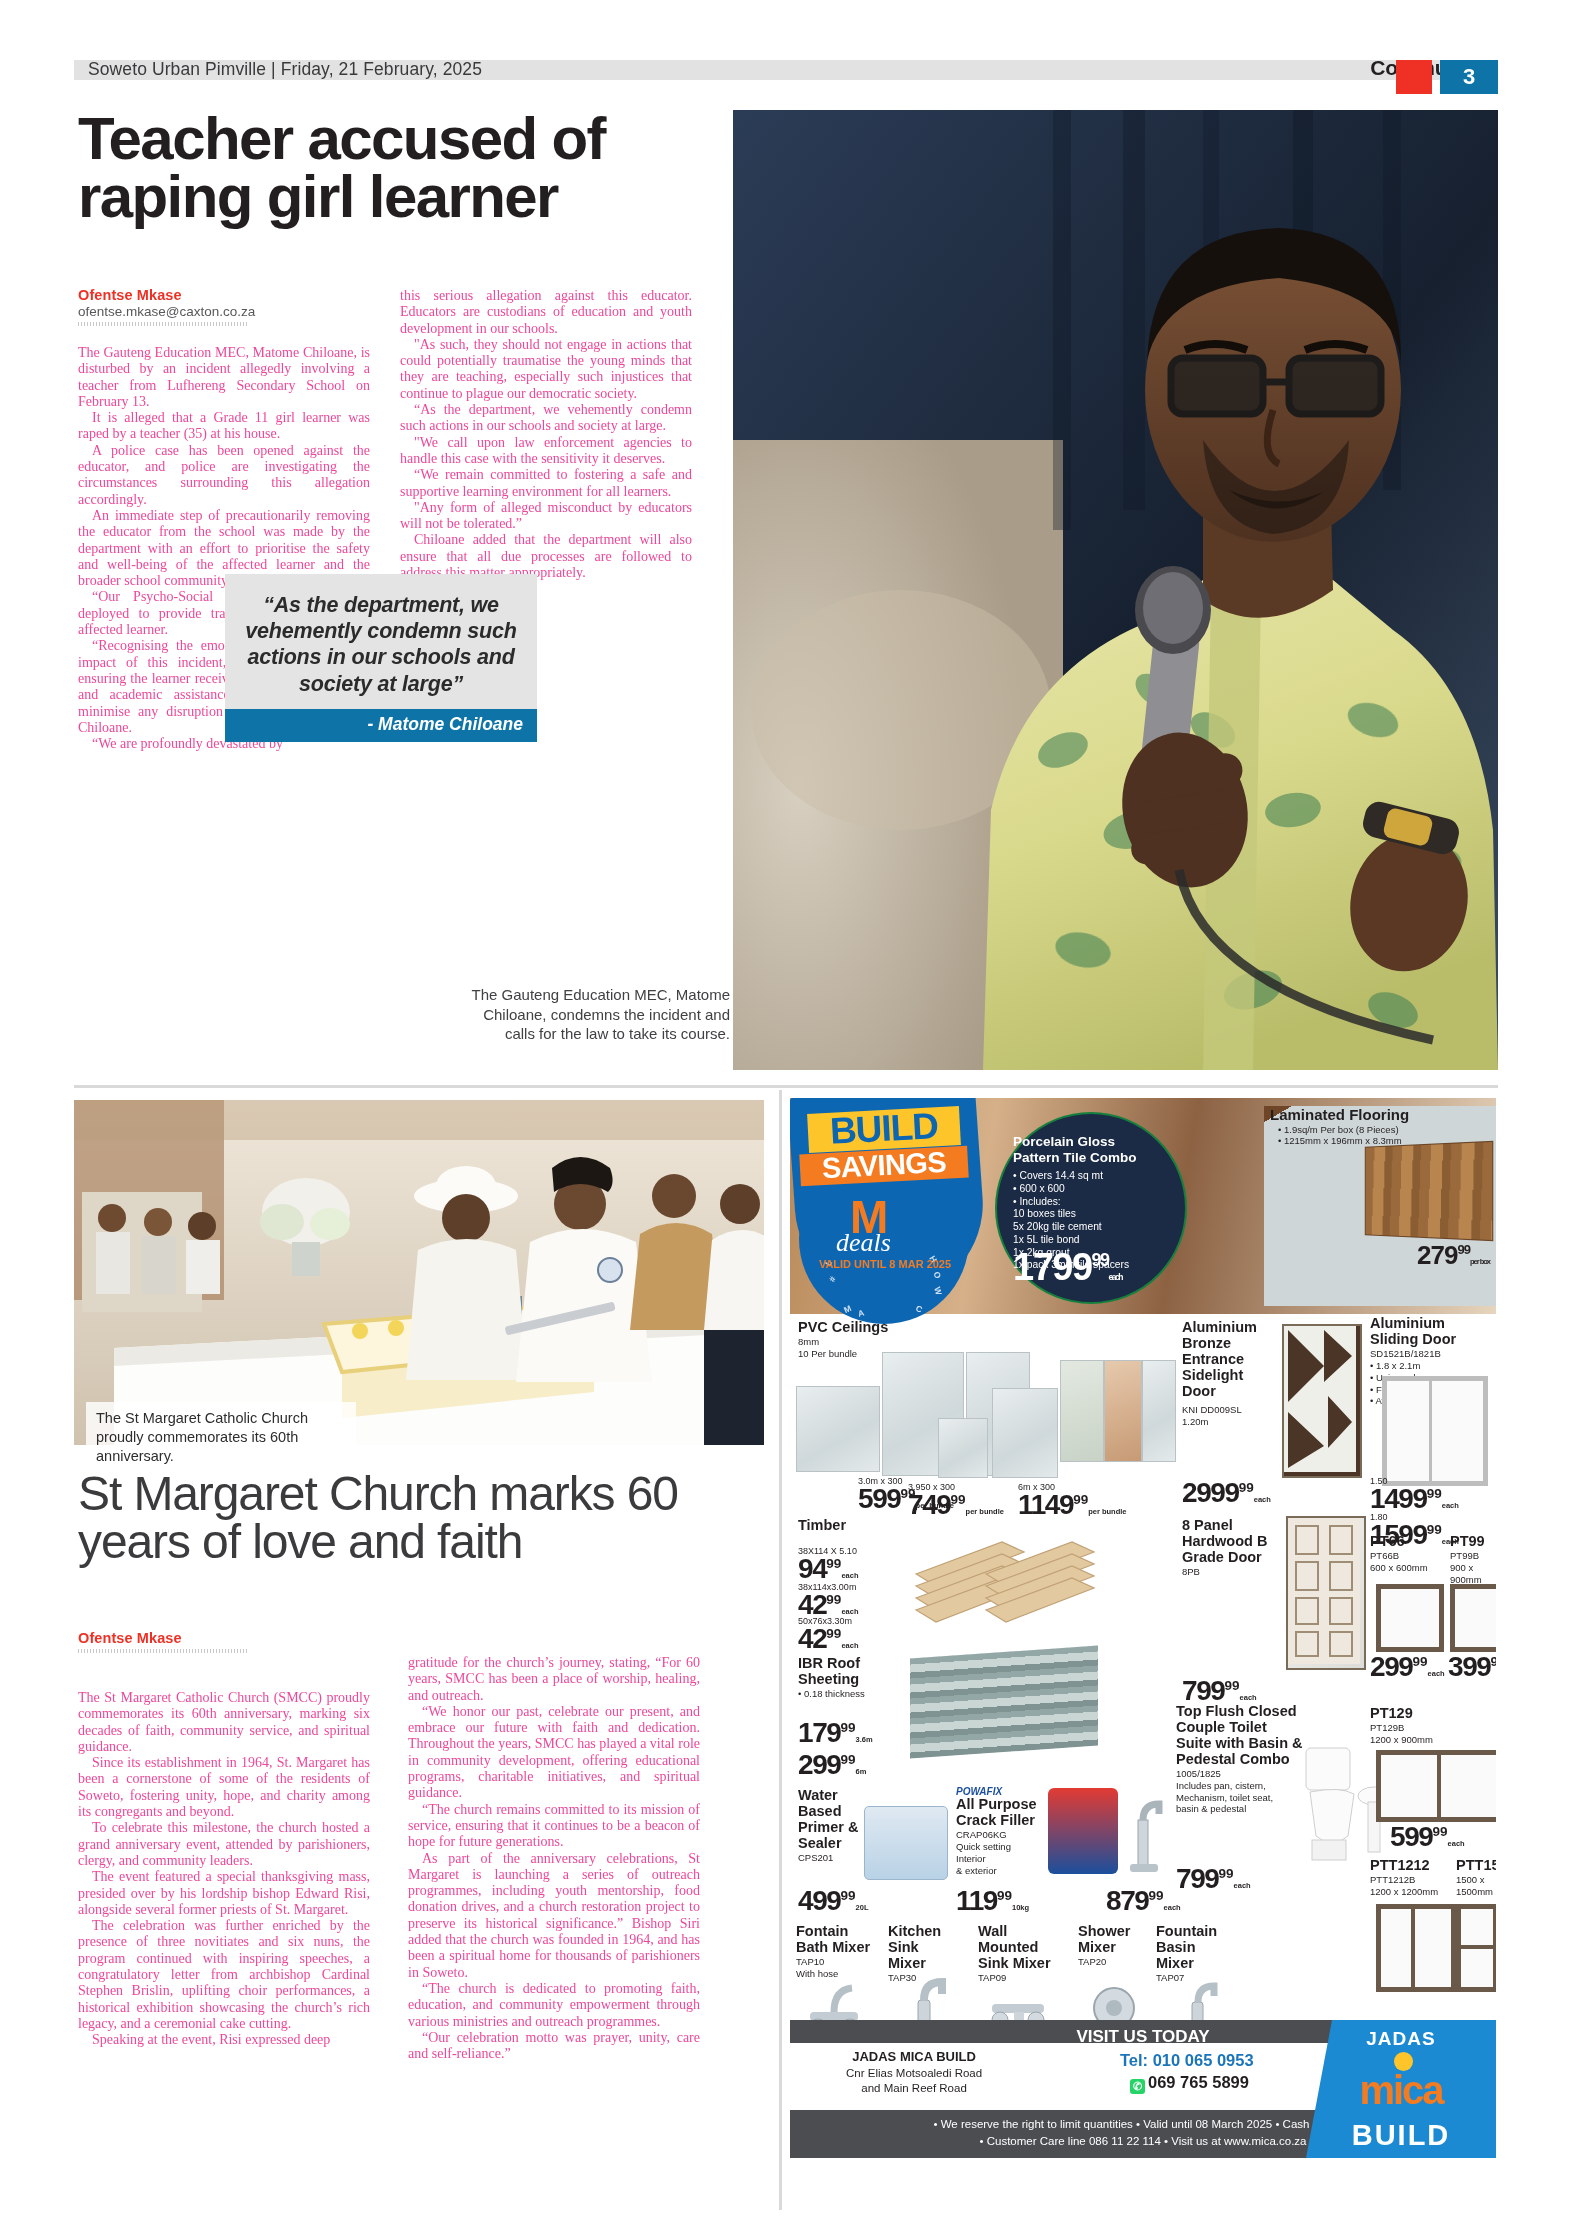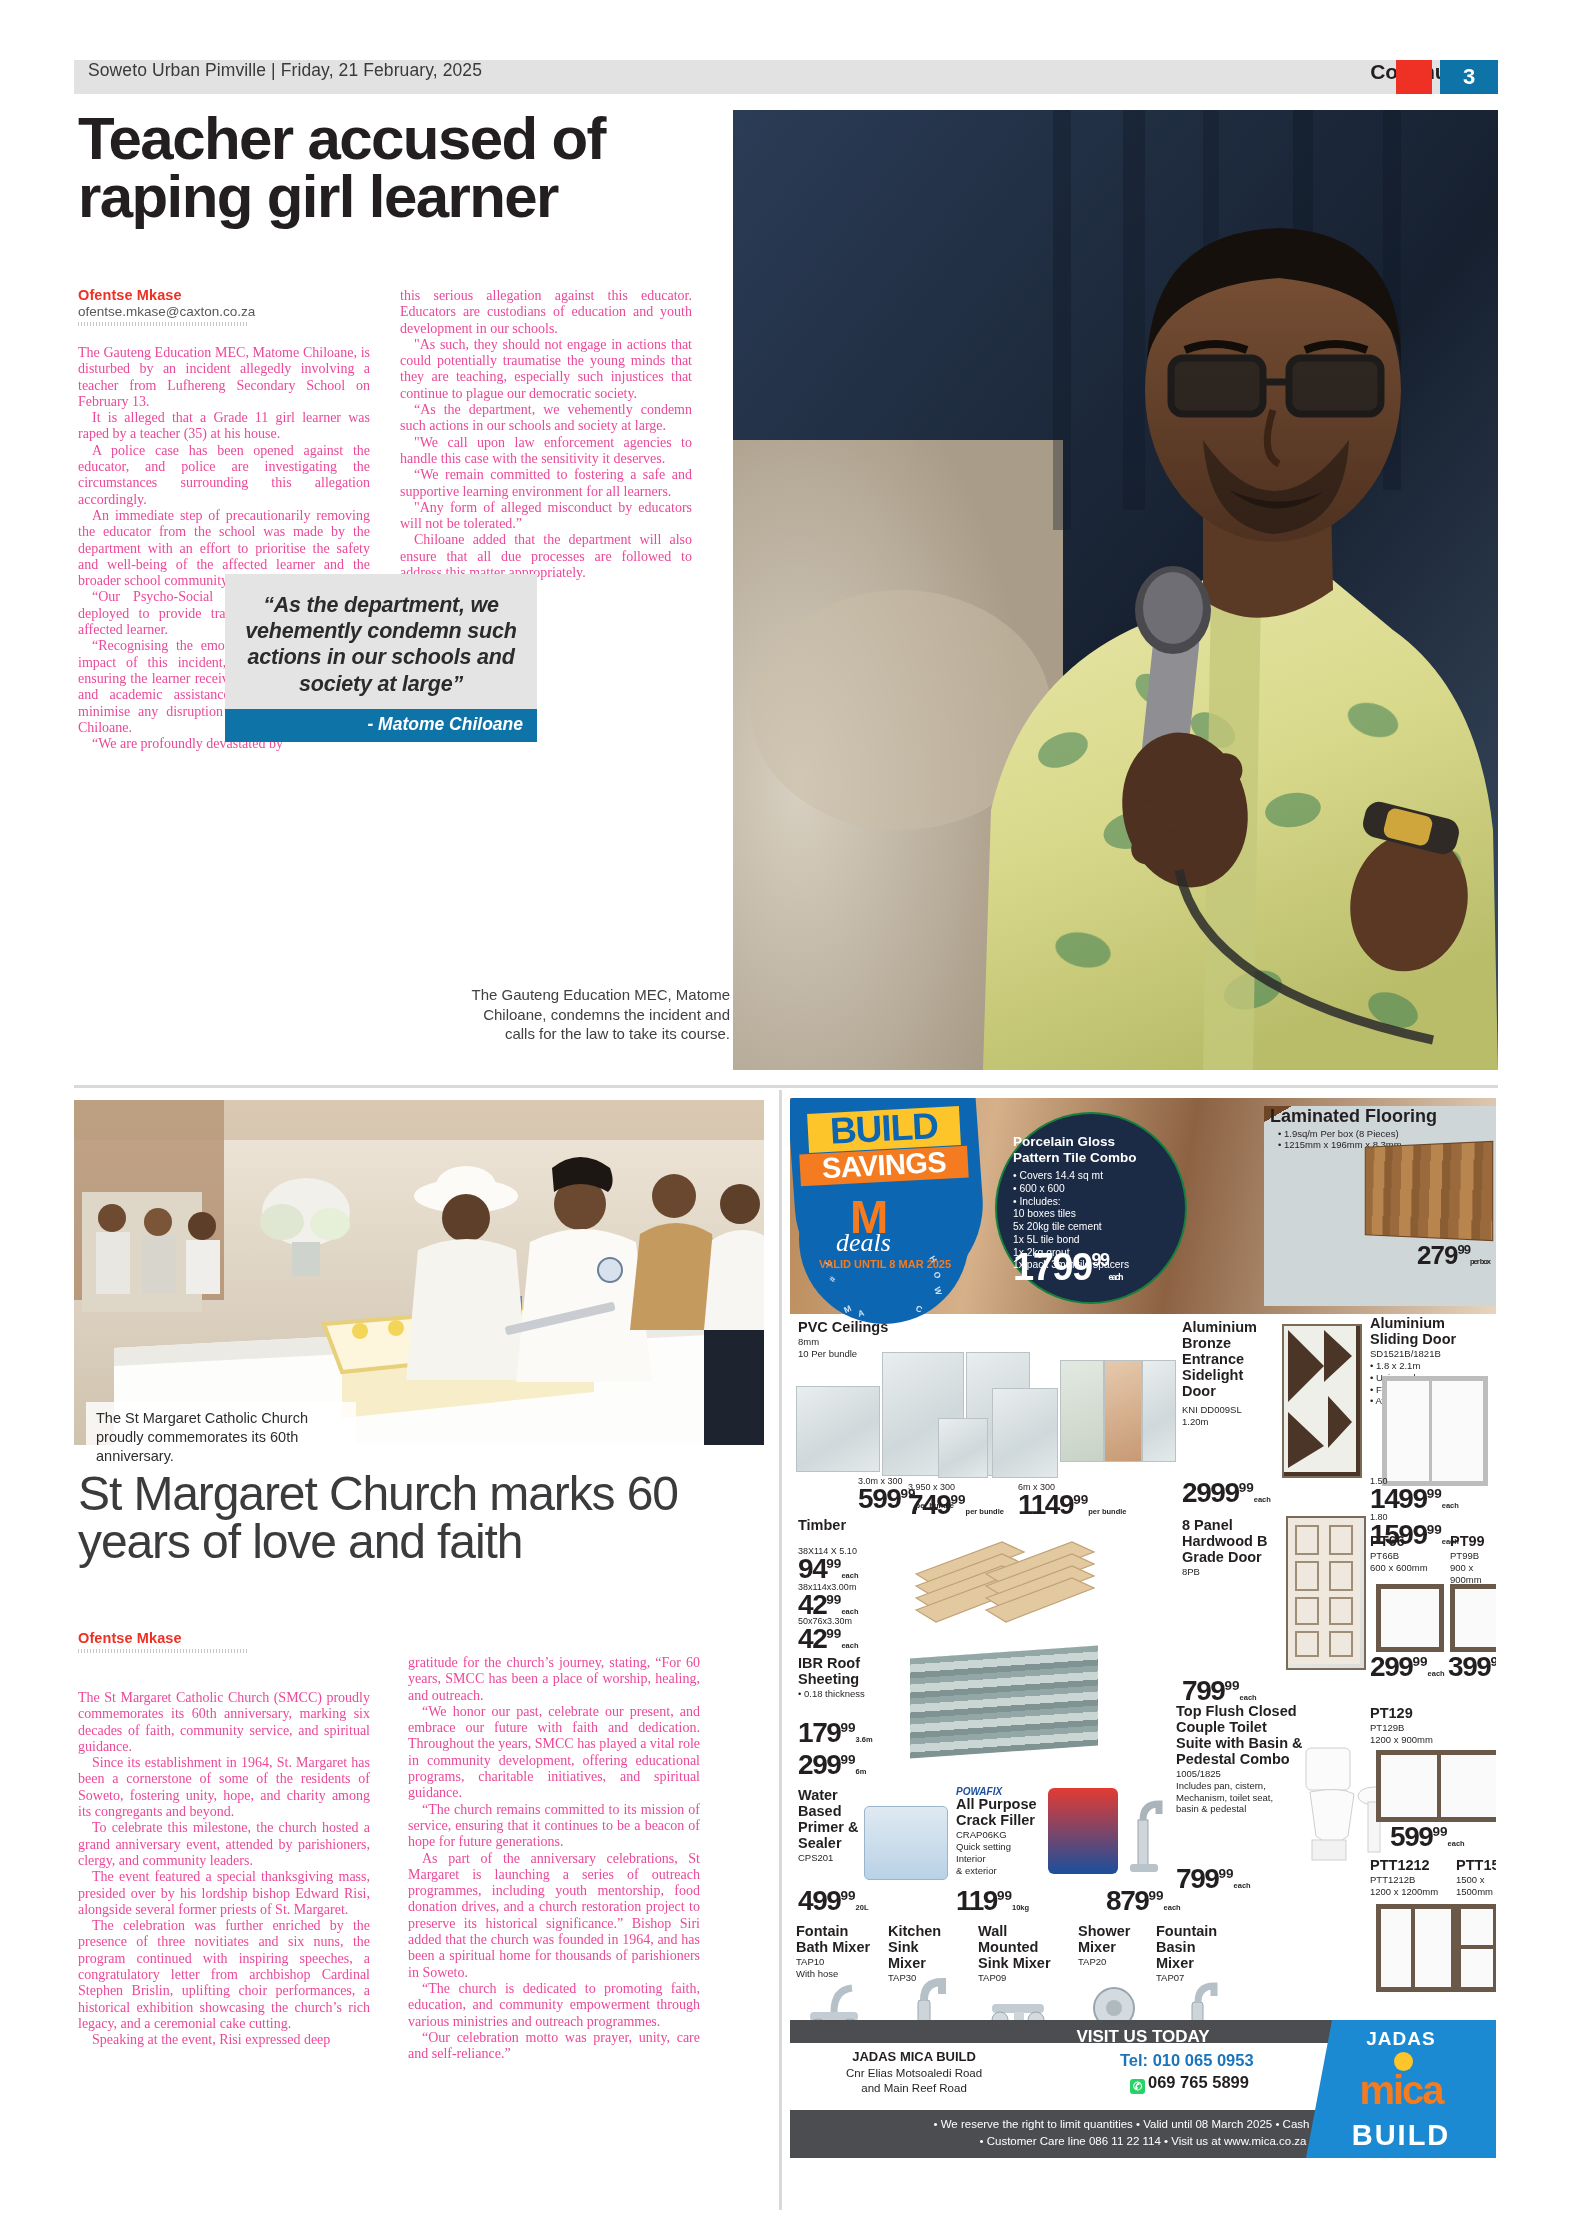--- a/index.html
+++ b/index.html
@@ -1,20 +1,20 @@
 <!DOCTYPE html>
 <html><head>
 <meta charset="utf-8">
 <style>
   html,body{margin:0;padding:0;background:#ffffff;}
   body{width:1572px;height:2224px;font-family:"Liberation Sans",sans-serif;color:#231f20;overflow:hidden;}
   .page{position:relative;width:1572px;height:2224px;background:#fff;}
 
   
-  .masthead{position:absolute;left:74px;top:60px;width:1424px;height:34px;background:#e2e2e2;display:flex;align-items:flex-start;}
+  .masthead{position:absolute;left:74px;top:60px;width:1424px;height:20px;background:#e2e2e2;display:flex;align-items:flex-end;}
   .masthead-text{font-size:17.5px;color:#3a3a3c;padding-left:14px;letter-spacing:.1px;font-family:"Liberation Sans",sans-serif;}
   .masthead-spacer{flex:1;}
   .masthead-section{font-size:21px;font-weight:bold;color:#231f20;padding-right:14px;letter-spacing:-.2px;}
   .red-box{position:absolute;left:1396px;top:60px;width:36px;height:34px;background:#ee3124;}
   .blue-box{position:absolute;left:1440px;top:60px;width:58px;height:34px;background:#0e74a8;display:flex;align-items:center;justify-content:center;}
   .blue-box span{color:#fff;font-size:22px;font-weight:bold;}
 
   
   .a1-head{position:absolute;left:78px;top:110px;width:620px;font-size:60px;line-height:.97;font-weight:bold;letter-spacing:-1.6px;color:#231f20;font-family:"Liberation Sans",sans-serif;}
   .byline{font-size:14.5px;font-weight:bold;color:#ee3124;letter-spacing:.1px;}
@@ -78,21 +78,21 @@
 
   .tilecircle{position:absolute;left:205px;top:14px;width:188px;height:188px;border-radius:50%;
     background:#1b2a45;border:2px solid #15803d;}
   .tc-t{position:absolute;left:16px;top:20px;width:162px;color:#fff;font-size:13.5px;font-weight:bold;line-height:1.18;}
   .tc-b{position:absolute;left:16px;top:56px;width:166px;color:#fff;font-size:10.3px;line-height:1.24;}
   .tc-p{position:absolute;left:16px;top:132px;color:#fff;font-size:38px;font-weight:bold;letter-spacing:-1.5px;}
   .tc-p sup{font-size:18px;}
   .tc-p .ea{font-size:8.5px;font-weight:bold;}
 
   .lam{position:absolute;right:8px;top:8px;width:218px;color:#231f20;}
-  .lam h4{margin:0;font-size:18px;font-weight:bold;}
+  .lam h4{margin:0;font-size:15px;font-weight:bold;}
   .lam li{font-size:9.5px;list-style:none;}
   .lam ul{margin:1px 0 0 0;padding:0 0 0 8px;}
   .lam-img{position:absolute;right:6px;top:46px;width:128px;height:92px;
     background:repeating-linear-gradient(92deg,#9a6a3c 0 10px,#b8854f 10px 22px,#8a5d33 22px 30px);
     border:1px solid #6a4526;transform:perspective(180px) rotateY(-10deg);}
   .lam-price{position:absolute;right:6px;top:142px;font-size:26px;font-weight:bold;letter-spacing:-1px;}
   .lam-price sup{font-size:13px;}
   .lam-price .pb{font-size:7.5px;font-weight:bold;}
 
   .sec-label{font-size:14.5px;font-weight:bold;line-height:1.1;}

